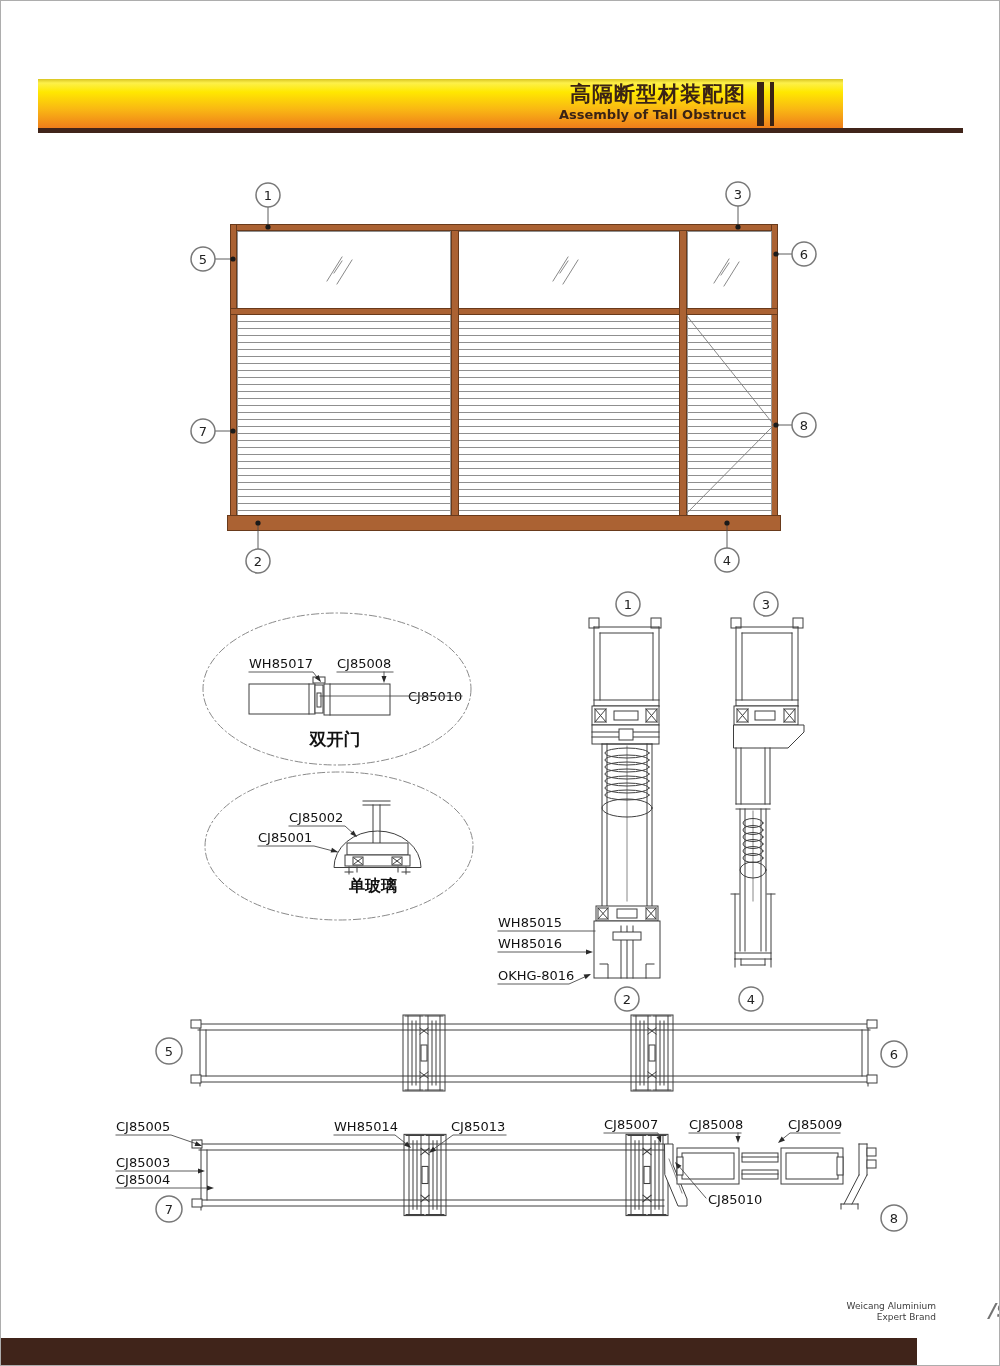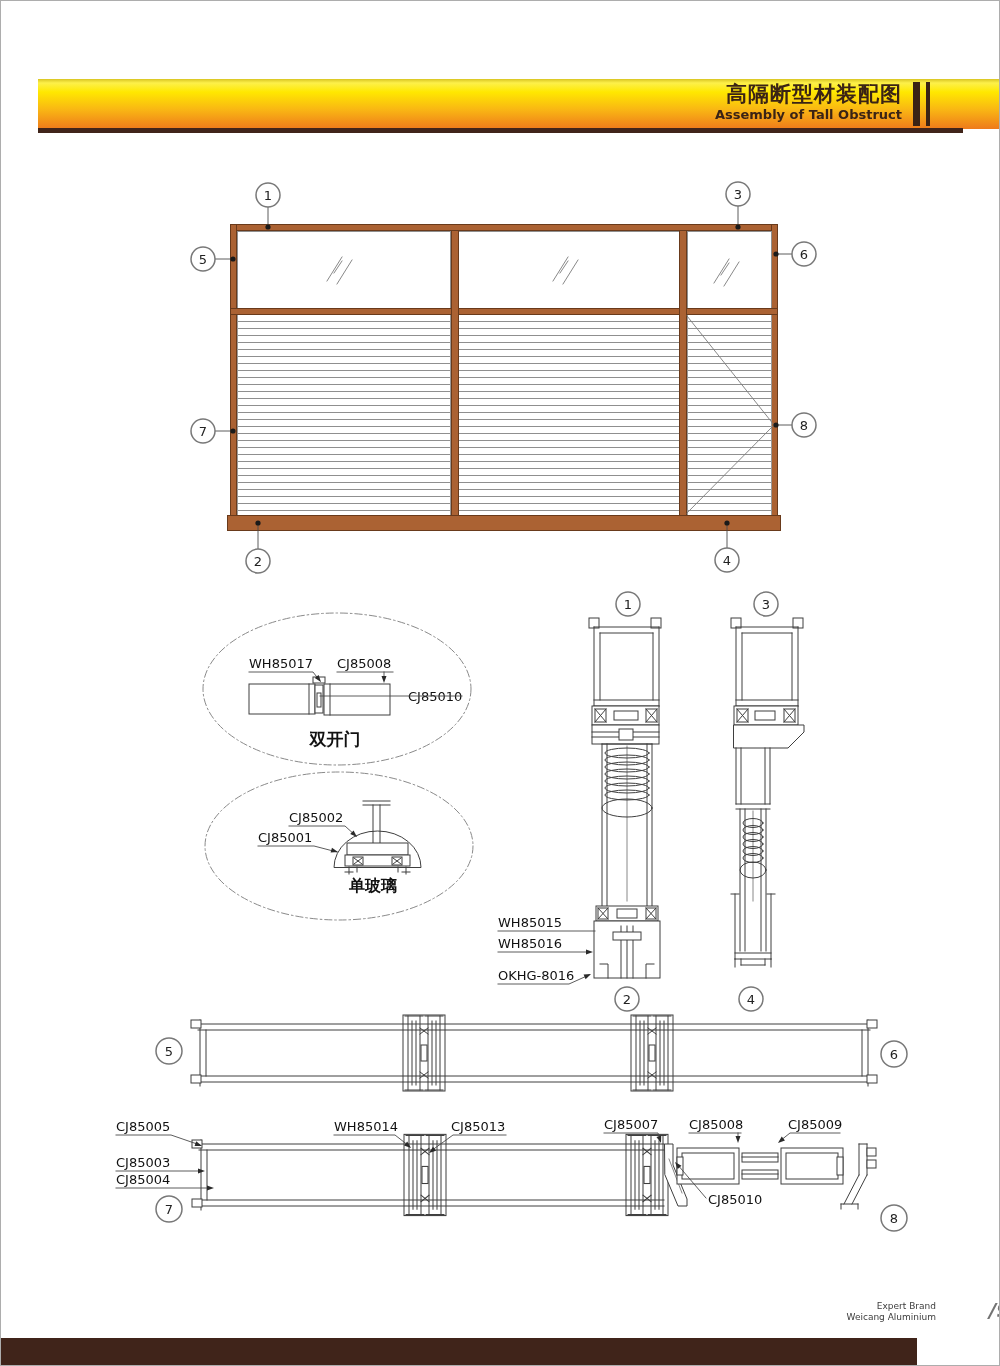--- a/index.html
+++ b/index.html
@@ -1,21 +1,21 @@
 <!DOCTYPE html>
 <html><head>
 <meta charset="utf-8">
 <style>
   html,body{margin:0;padding:0;background:#e8e8e8;}
   .page{position:relative;width:1000px;height:1366px;background:#ffffff;
         border:1px solid #adadad;box-sizing:border-box;overflow:hidden;
         font-family:"DejaVu Sans","Liberation Sans",sans-serif;}
   
-  .band{position:absolute;left:37px;top:78px;width:961px;height:50px;
-        background:linear-gradient(to bottom,#d9c522 0%,#fdf04a 8%,#ffe800 26%,#f9b514 62%,#ee7a1b 100%);}
+  .band{position:absolute;left:37px;top:78px;width:791px;height:50px;
+        background:linear-gradient(to bottom,#d9c522 0%,#fdf04a 8%,#ffe800 26%,#f9b514 62%,#ee7a1b 100%);padding-left:14px;}
   .band .cn{position:absolute;right:97px;top:5px;font-size:21px;font-weight:bold;
         color:#3a2315;letter-spacing:1px;line-height:1;}
   .band .en{position:absolute;right:97px;top:29px;font-size:13px;font-weight:bold;
         color:#3a2315;line-height:1;margin-left:37px;}
   .band .bar1{position:absolute;right:79px;top:3px;width:7px;height:44px;background:#3a2315;}
   .band .bar2{position:absolute;right:69px;top:3px;width:4px;height:44px;background:#3a2315;}
   .band-underline{position:absolute;left:37px;top:127px;width:925px;height:5px;background:#40241a;}
   
   .brown{position:absolute;background:#ab6233;border:1px solid #693a1b;box-sizing:border-box;}
   .glass{position:absolute;background:#ffffff;border:1px solid #8f8f8f;box-sizing:border-box;}
@@ -65,22 +65,22 @@
     <div class="brown" style="left:229px;top:307px;width:548px;height:7px;"></div>
     <div class="louver" style="left:236px;top:314px;width:214px;height:201px;"></div>
     <div class="louver" style="left:457px;top:314px;width:222px;height:201px;"></div>
     <div class="louver" style="left:686px;top:314px;width:85px;height:201px;"></div>
     <div class="brown" style="left:450px;top:229px;width:8px;height:286px;"></div>
     <div class="brown" style="left:678px;top:229px;width:8px;height:286px;"></div>
     <div class="brown" style="left:226px;top:514px;width:554px;height:16px;"></div>
   </div>
 
   <div class="footer-brand">
+    <div>Weicang Aluminium</div>
     <div>Expert Brand</div>
-    <div>Weicang Aluminium</div>
   </div>
   <div class="footer-page">/90</div>
   <div class="footer-bar"></div>
 
   <svg width="1000" height="1366" viewBox="0 0 1000 1366" class="ln">
     <defs>
       <g id="hjoint">
         <rect x="-1" y="-9" width="42" height="76" fill="#ffffff" stroke="none"></rect>
         <path d="M4,-8 V66 M16,-8 V66 M1,-8 H19 M1,66 H19 M8,-3 V61 M12,-3 V61" stroke="#3f3f3f" fill="none" stroke-width="1"></path>
         <path d="M24,-8 V66 M36,-8 V66 M21,-8 H39 M21,66 H39 M28,-3 V61 M32,-3 V61" stroke="#3f3f3f" fill="none" stroke-width="1"></path>

